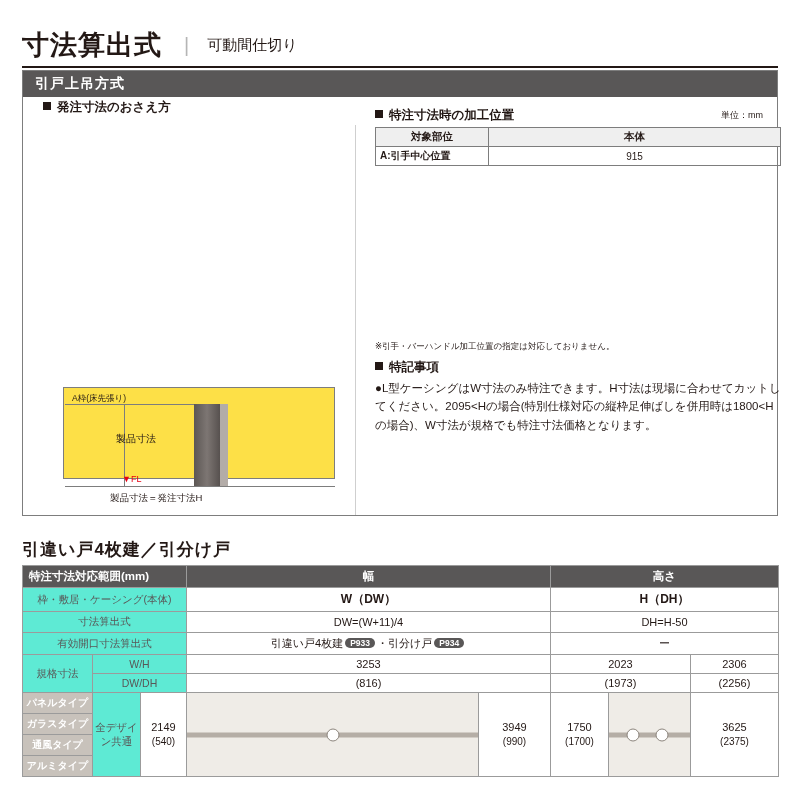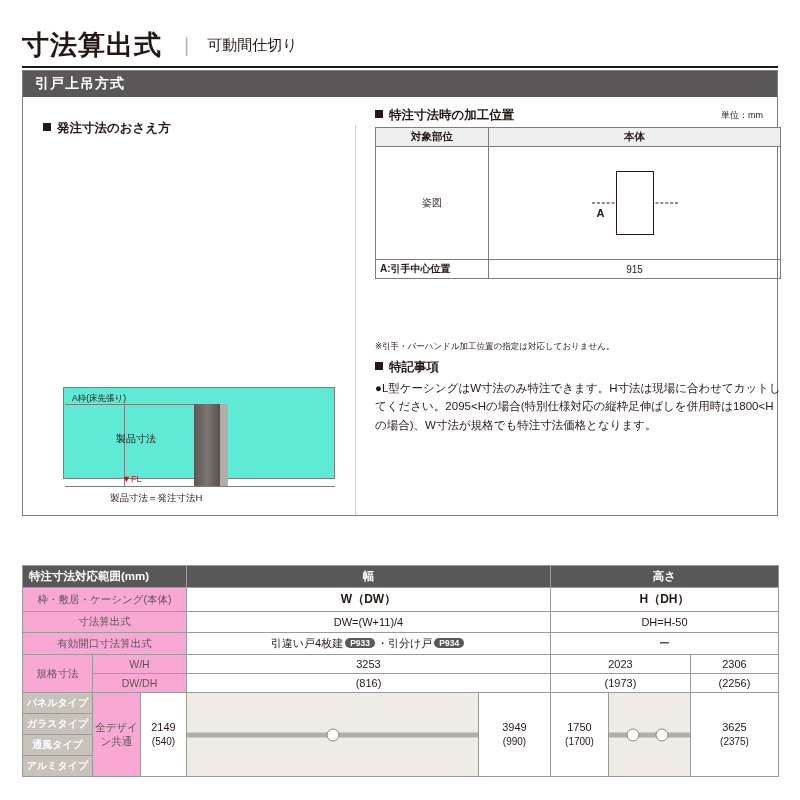--- a/index.html
+++ b/index.html
@@ -35,21 +35,21 @@
     display:flex;align-items:center;padding-left:12px;box-sizing:border-box;
     letter-spacing:1px;
   }
   .sec1-body{position:absolute;left:0;top:26px;width:100%;height:419px;}
   .vline{position:absolute;left:332px;top:28px;width:1px;height:390px;background:#cfcfcf;}
 
   .lbl{font-size:12.5px;font-weight:bold;}
   .lbl .sq{display:inline-block;width:8px;height:8px;background:#231815;margin-right:6px;vertical-align:1px;}
 
   
-  .l-title{position:absolute;left:20px;top:23px;}
+  .l-title{position:absolute;left:20px;top:2px;}
   .fig1{position:absolute;left:18px;top:30px;width:300px;height:250px;}
   .dim-w{
     position:absolute;left:60px;top:20px;width:170px;height:1px;background:#e60012;
   }
   .dim-w:before,.dim-w:after{
     content:"";position:absolute;top:-3px;width:0;height:0;
     border-top:3.5px solid transparent;border-bottom:3.5px solid transparent;
   }
   .dim-w:before{left:0;border-right:6px solid #e60012;}
   .dim-w:after{right:0;border-left:6px solid #e60012;}
@@ -93,21 +93,21 @@
   }
   .dim-dh:before{top:0;border-bottom:6px solid #231815;}
   .dim-dh:after{bottom:0;border-top:6px solid #231815;}
   .dim-dh-lab{position:absolute;left:58px;top:142px;font-size:9px;}
   .fl-mark{position:absolute;left:54px;top:318px;font-size:9px;color:#e60012;}
   .floor-line{position:absolute;left:66px;top:326px;width:175px;height:1px;background:#231815;}
 
   
   .fig2{
     position:absolute;left:40px;top:290px;width:272px;height:92px;
-    border:1px solid #7d7d7d;background:#5eead4;box-sizing:border-box;
+    border:1px solid #7d7d7d;background:#fde047;box-sizing:border-box;
   }
   .fig2-lab{position:absolute;left:8px;top:5px;font-size:8.5px;}
   .fig2-wood{
     position:absolute;left:130px;top:16px;width:26px;height:82px;
     background:linear-gradient(90deg,#5c5754,#7d7673,#57514f);
   }
   .fig2-wall{position:absolute;left:156px;top:16px;width:8px;height:82px;background:#b3aca8;}
   .fig2-hline{position:absolute;left:1px;top:98px;width:270px;height:1px;background:#7d7d7d;}
   .fig2-hline2{position:absolute;left:1px;top:16px;width:129px;height:1px;background:#7d7d7d;}
   .fig2-vline{position:absolute;left:60px;top:16px;width:1px;height:82px;background:#7d7d7d;}
@@ -142,21 +142,21 @@
   }
 
   
   .sec2-title{position:absolute;left:22px;top:538px;font-size:17px;font-weight:bold;letter-spacing:1px;}
   .sec2{
     position:absolute;left:22px;top:565px;width:756px;
     border-collapse:collapse;font-size:11px;table-layout:fixed;
   }
   .sec2 th,.sec2 td{border:1px solid #9b9b9b;text-align:center;padding:3px 0;}
   .sec2 .hdr{background:#595757;color:#fff;font-weight:bold;font-size:11.5px;}
-  .sec2 .rowlab{background:#f9a8d4;color:#595757;font-size:10.5px;text-align:center;}
+  .sec2 .rowlab{background:#5eead4;color:#595757;font-size:10.5px;text-align:center;}
   .sec2 .big{font-size:12px;font-weight:bold;}
   .badge{
     display:inline-block;background:#595757;color:#fff;border-radius:7px;
     font-size:8.5px;padding:0 5px;margin:0 2px;vertical-align:1px;font-weight:bold;
   }
   .tagcell{background:#c8c2bb;color:#fff;font-size:10px;font-weight:bold;text-align:center;}
   .slidecell{position:relative;height:26px;background:#efece7;}
   .slider-track{position:absolute;left:0;right:0;top:50%;height:5px;background:#b5aea6;transform:translateY(-50%);}
   .knob{
     position:absolute;top:50%;transform:translate(-50%,-50%);
@@ -204,43 +204,36 @@
       </div>
       <div class="unit">単位：mm</div>
 
       <table class="rtbl">
         <tbody>
             <tr>
           <th class="leftlab">対象部位</th>
           <th>本体</th>
         </tr>
         <tr>
-          <td>姿図</td>
-          <td class="cellA">
-            <span class="mini-dot"></span>
-            <span class="mini-door"></span>
-            <span class="mini-A">A</span>
-          </td>
-        </tr>
-        <tr>
           <td style="text-align:left;padding-left:4px;font-weight:bold;">A:引手中心位置</td>
           <td>915</td>
         </tr>
       </tbody>
         </table>
 
       <div class="note-small">※引手・バーハンドル加工位置の指定は対応しておりません。</div>
 
       <div class="lbl r-title2">
         <span class="sq"></span><span>特記事項</span>
       </div>
       <div class="r-para">●L型ケーシングはW寸法のみ特注できます。H寸法は現場に合わせてカットしてください。2095&lt;Hの場合(特別仕様対応の縦枠足伸ばしを併用時は1800&lt;Hの場合)、W寸法が規格でも特注寸法価格となります。</div>
     </div>
   </div>
 
+  <div class="sec2-title">引違い戸4枚建／引分け戸</div>
 
   <table class="sec2">
     <colgroup>
       <col style="width:70px">
         <col style="width:48px">
         <col style="width:46px">
       <col style="width:72px">
         <col style="width:110px">
         <col style="width:110px">
         <col style="width:72px">

